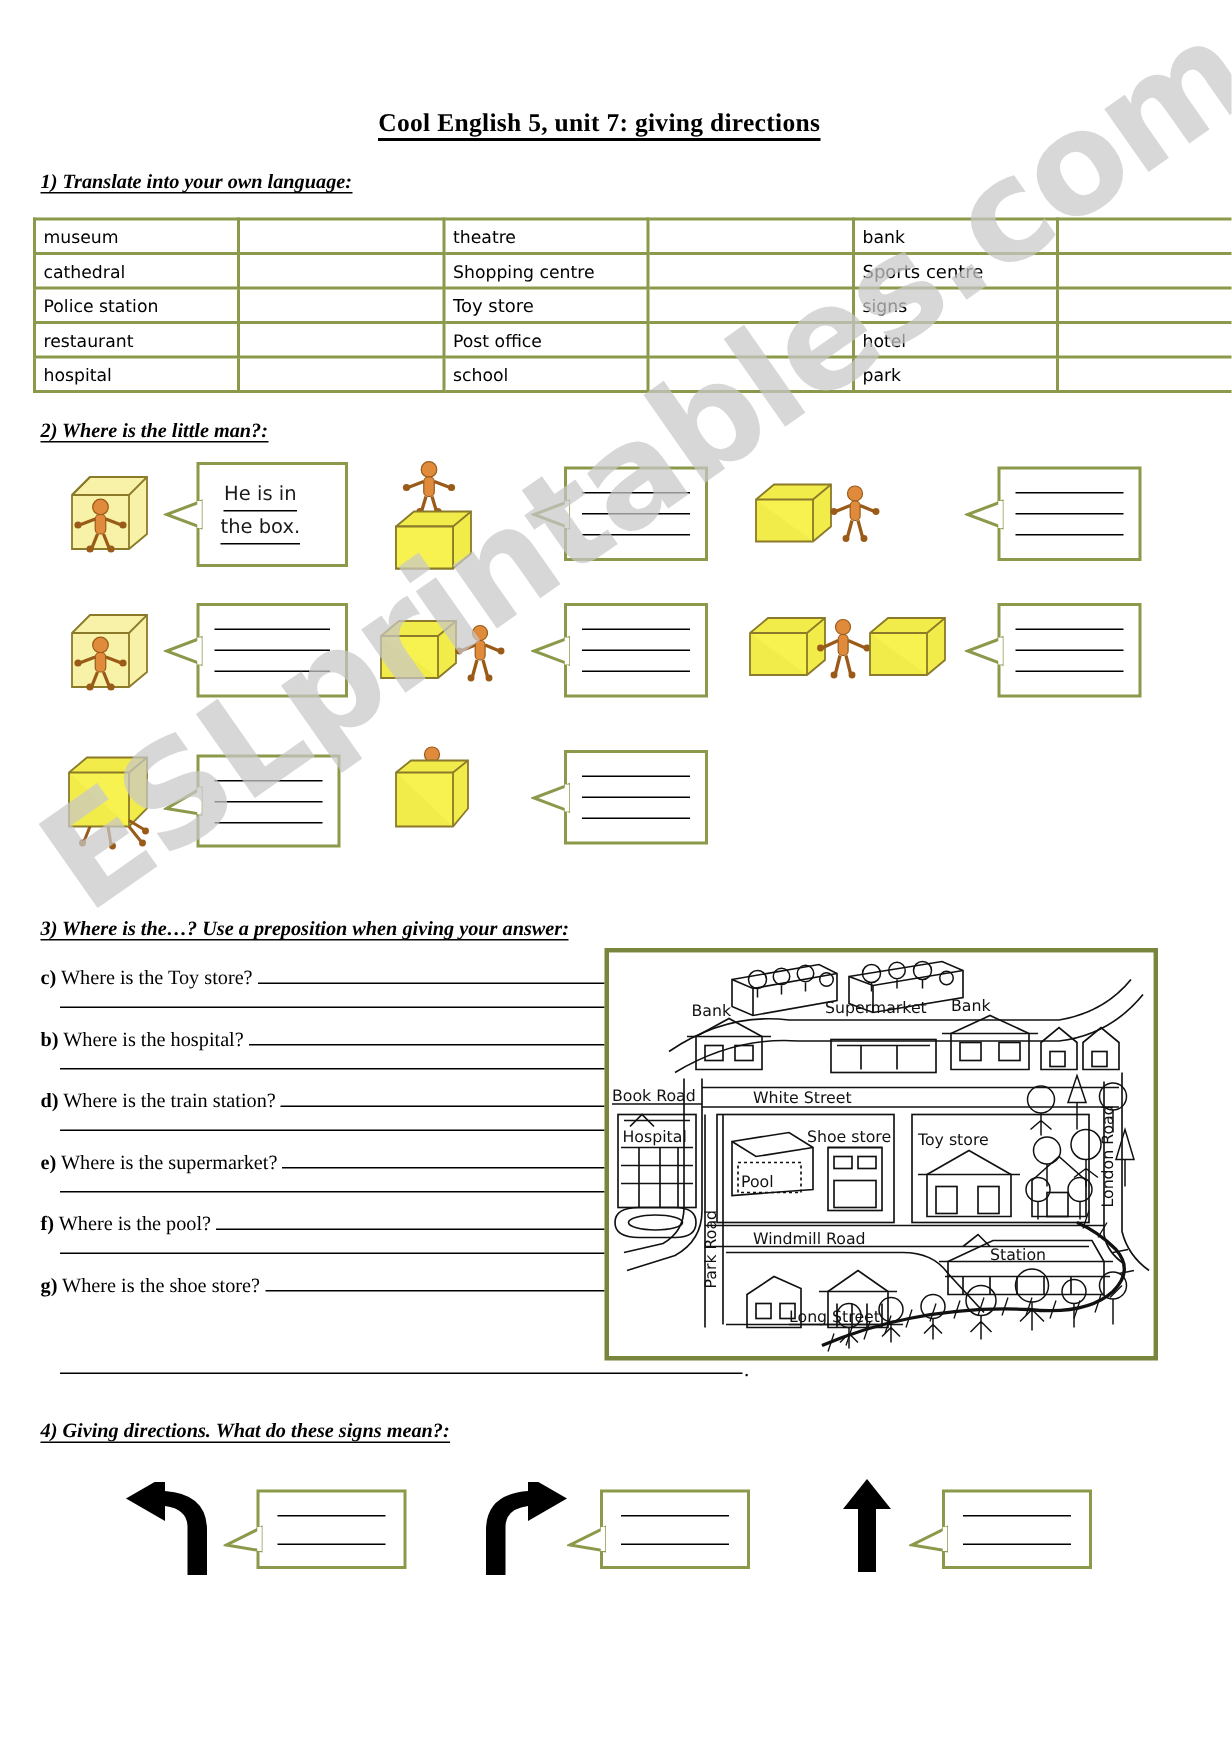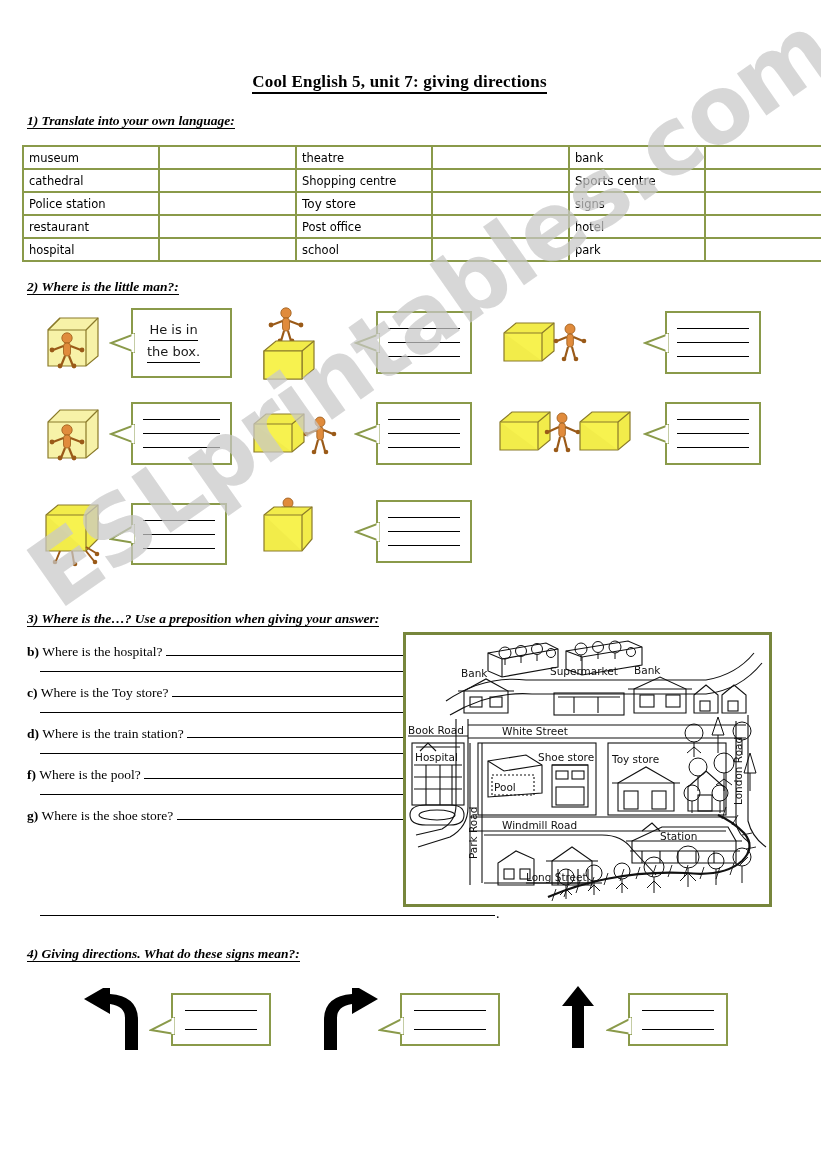--- a/index.html
+++ b/index.html
@@ -596,35 +596,41 @@
         <i></i>
       </div>
   </div>
 
   <div class="sec-head" id="sec3-head">
     <span>3) Where is the…? Use a preposition when giving your answer:</span>
   </div>
 
   <div class="q-list">
     <div class="q-item">
+      <span class="lab">c)</span>
+      <span class="txt">Where is the Toy store?</span>
+      <span class="fill" style="width:285px;"></span>
+      <span class="contline" style="width:442px;"></span>
+    </div>
+    <div class="q-item">
       <span class="lab">b)</span>
       <span class="txt">Where is the hospital?</span>
       <span class="fill" style="width:297px;"></span>
       <span class="contline" style="width:442px;"></span>
     </div>
     <div class="q-item">
-      <span class="lab">c)</span>
-      <span class="txt">Where is the Toy store?</span>
-      <span class="fill" style="width:285px;"></span>
-      <span class="contline" style="width:442px;"></span>
-    </div>
-    <div class="q-item">
       <span class="lab">d)</span>
       <span class="txt">Where is the train station?</span>
       <span class="fill" style="width:258px;"></span>
+      <span class="contline" style="width:442px;"></span>
+    </div>
+    <div class="q-item">
+      <span class="lab">e)</span>
+      <span class="txt">Where is the supermarket?</span>
+      <span class="fill" style="width:240px;"></span>
       <span class="contline" style="width:442px;"></span>
     </div>
     <div class="q-item">
       <span class="lab">f)</span>
       <span class="txt">Where is the pool?</span>
       <span class="fill" style="width:307px;"></span>
       <span class="contline" style="width:442px;"></span>
     </div>
     <div class="q-item">
       <span class="lab">g)</span>

